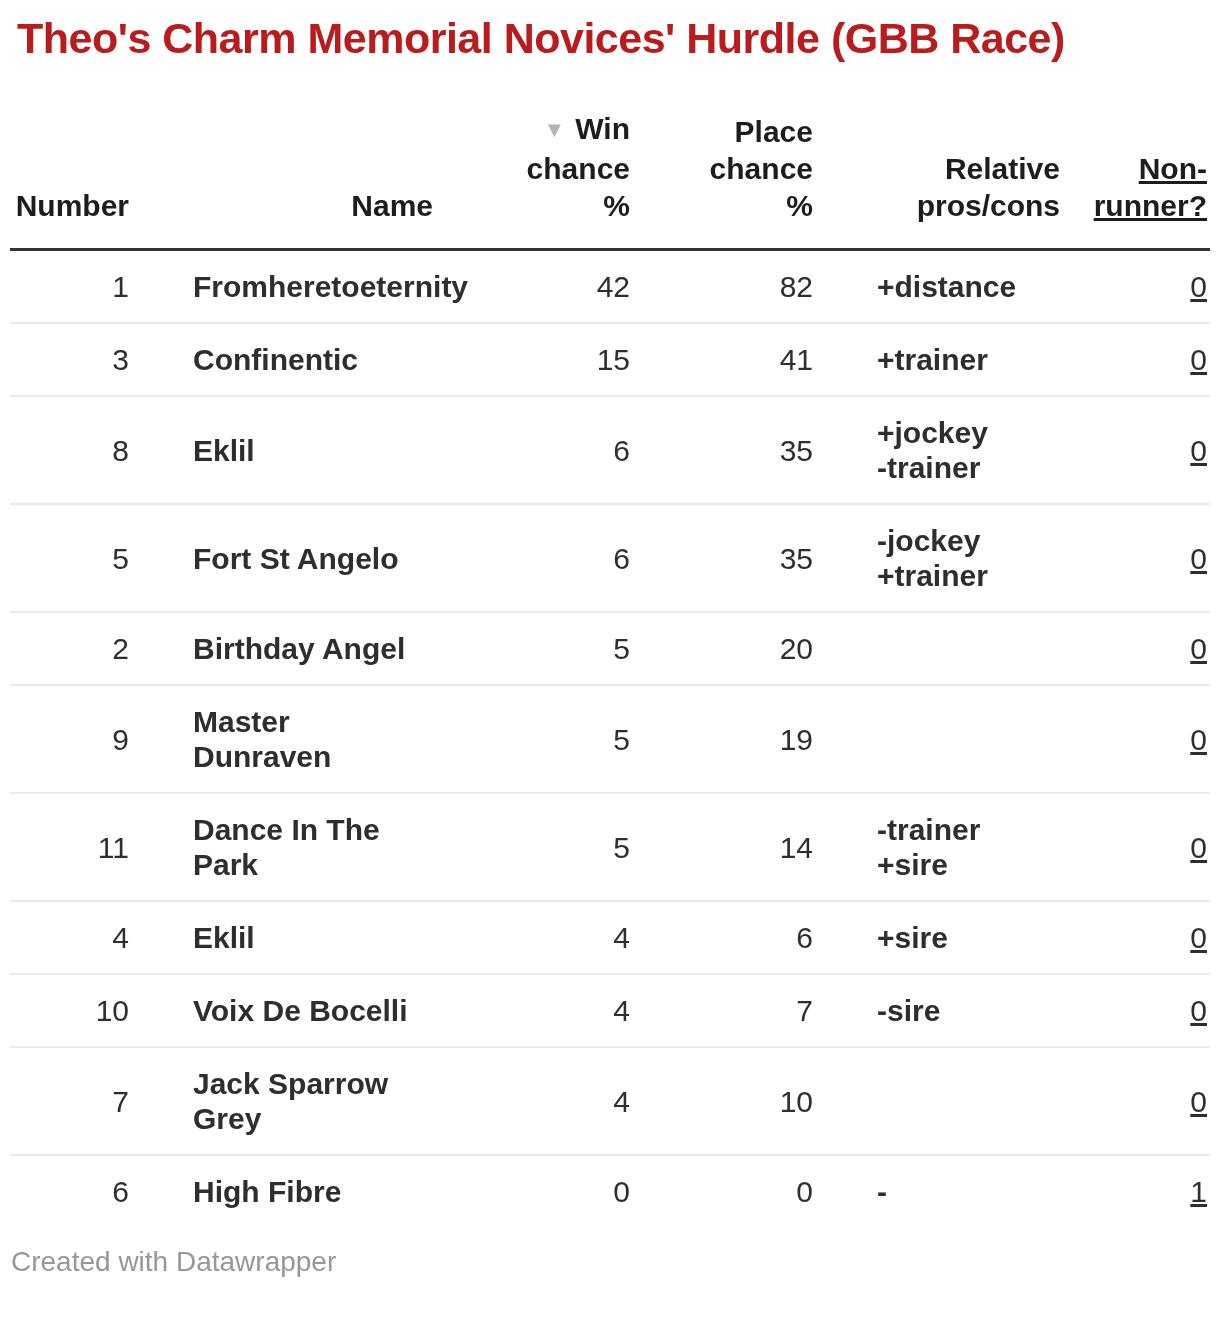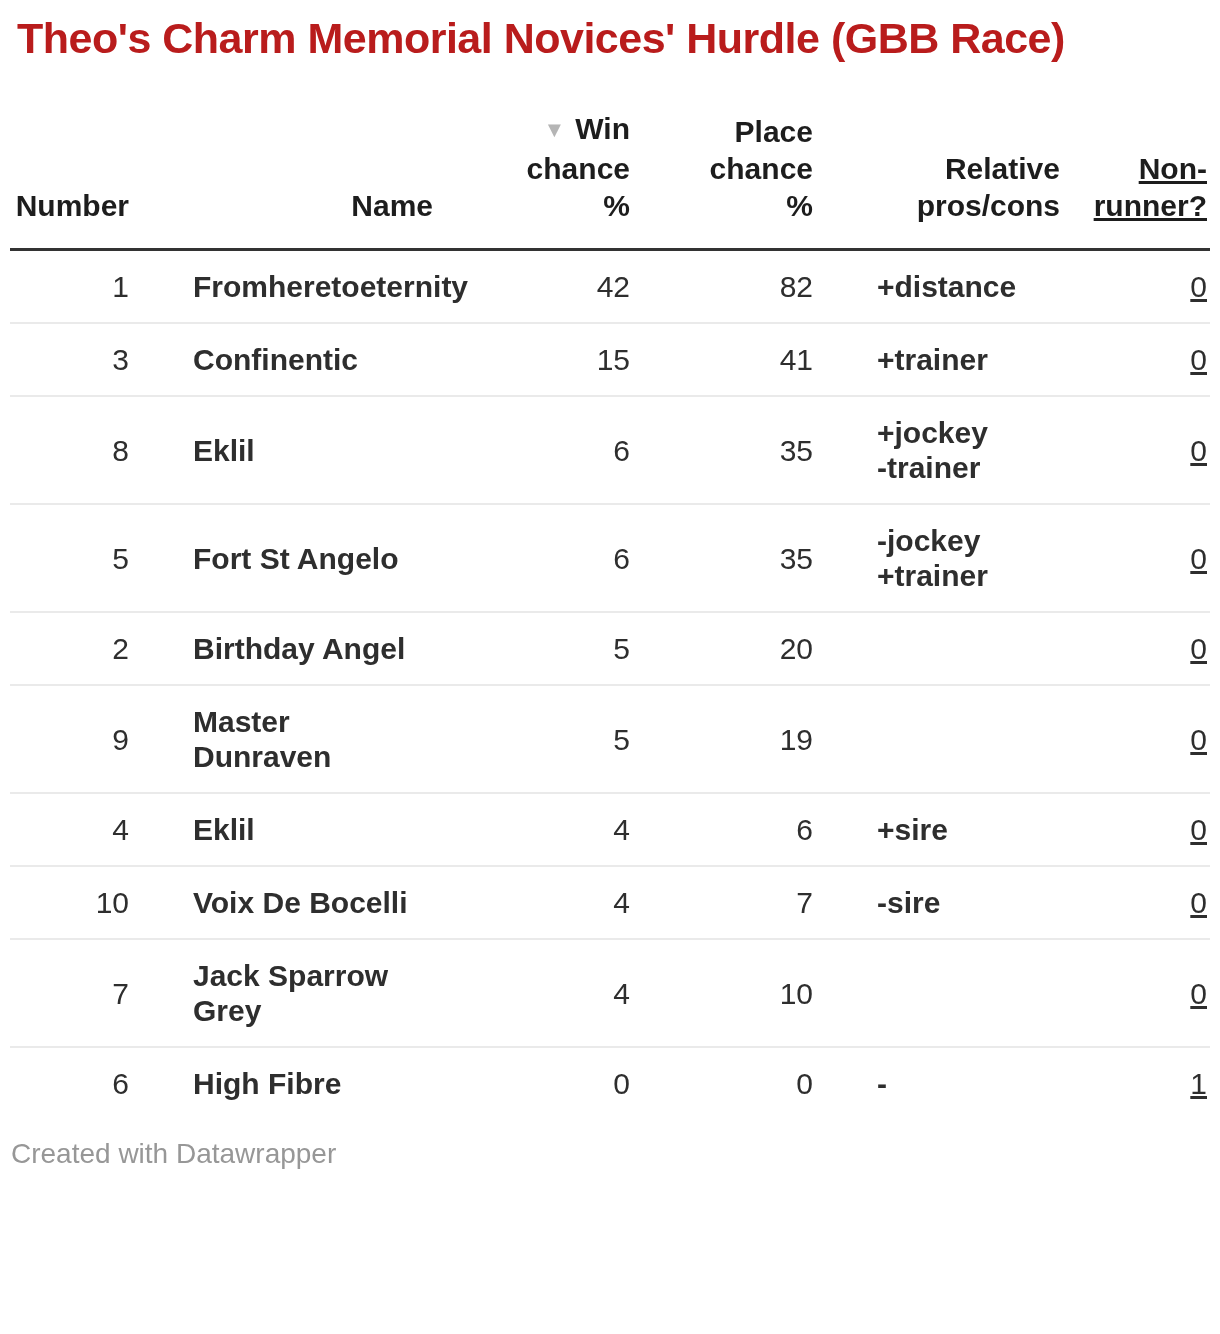--- a/index.html
+++ b/index.html
@@ -157,20 +157,29 @@
         </tr>
         <tr>
           <td>9</td>
           <td class="align-left pad-left">Master Dunraven</td>
           <td>5</td>
           <td>19</td>
           <td class="align-left pad-left"></td>
           <td class="pad-right">0</td>
         </tr>
         <tr>
+          <td>11</td>
+          <td class="align-left pad-left">Dance In The Park</td>
+          <td>5</td>
+          <td>14</td>
+          <td class="align-left pad-left">-trainer
++sire</td>
+          <td class="pad-right">0</td>
+        </tr>
+        <tr>
           <td>4</td>
           <td class="align-left pad-left">Eklil</td>
           <td>4</td>
           <td>6</td>
           <td class="align-left pad-left">+sire</td>
           <td class="pad-right">0</td>
         </tr>
         <tr>
           <td>10</td>
           <td class="align-left pad-left">Voix De Bocelli</td>

